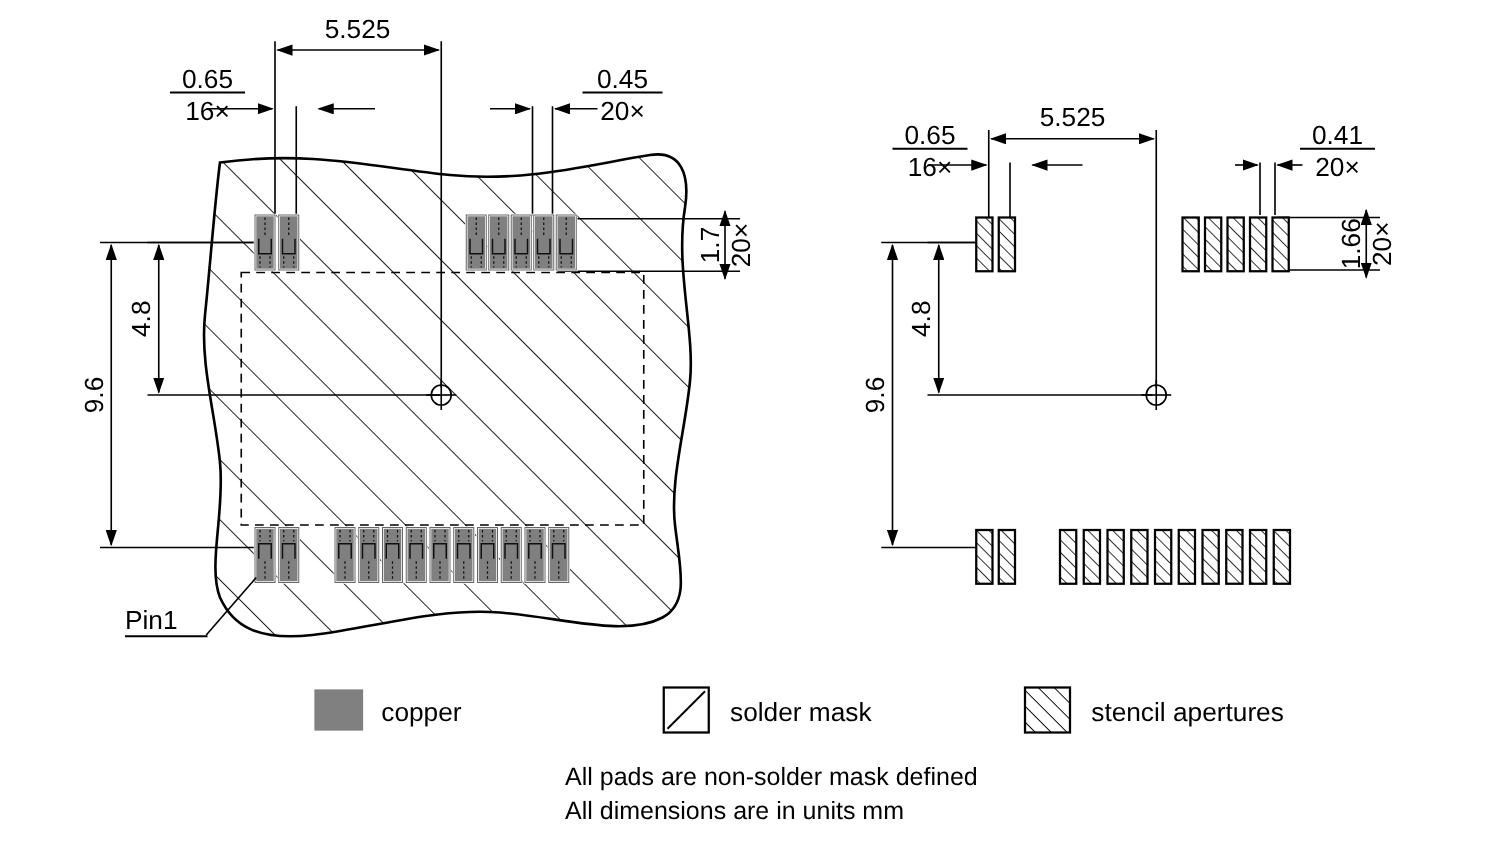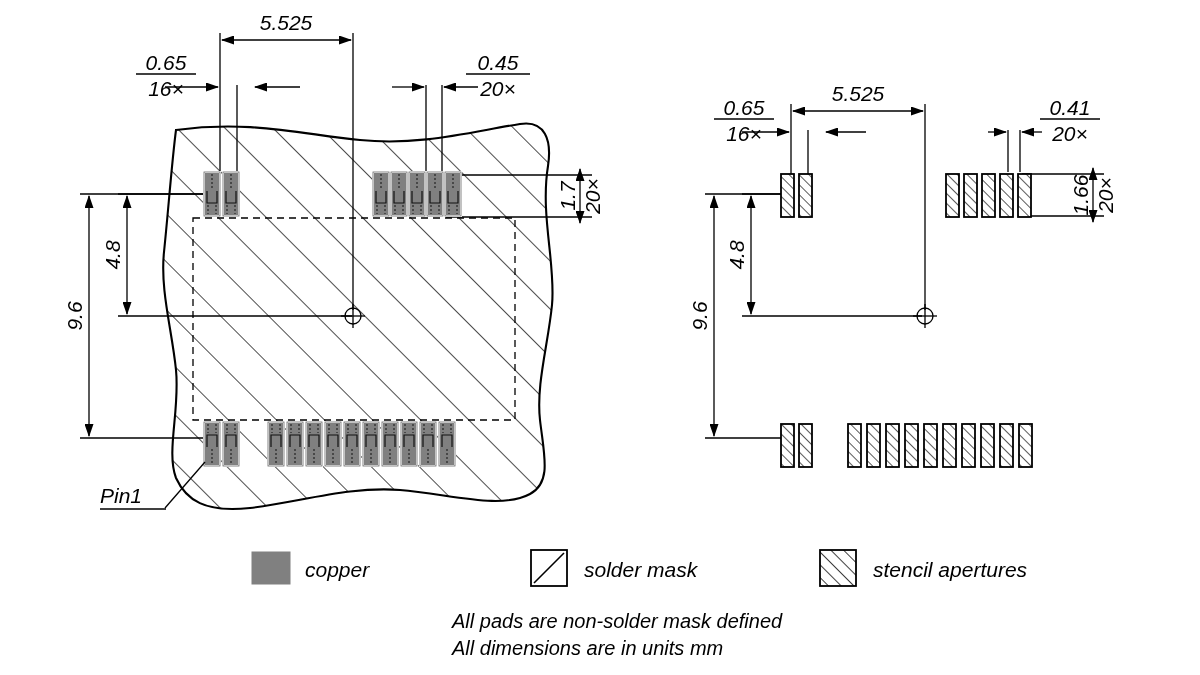--- a/index.html
+++ b/index.html
@@ -9,21 +9,20 @@
   }
   body {
     font-family: "Liberation Sans", sans-serif;
   }
   #root {
     position: relative;
     width: 1200px;
     height: 675px;
     background: #ffffff;
     overflow: hidden;
-    font-style: italic;
   }
   #drawing {
     position: absolute;
     left: 0;
     top: 0;
     width: 1200px;
     height: 675px;
   }
   text {
     font-family: "Liberation Sans", sans-serif;

